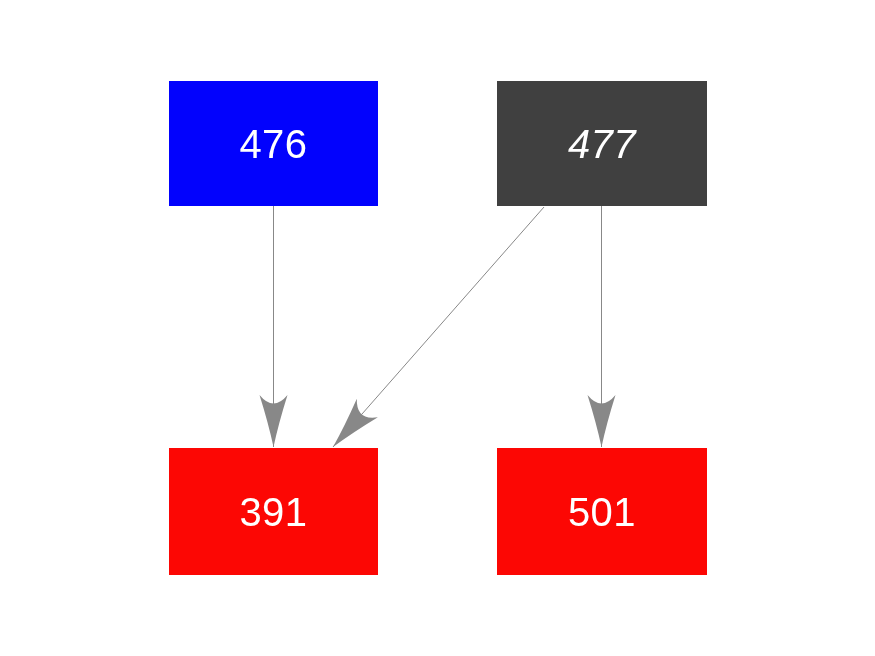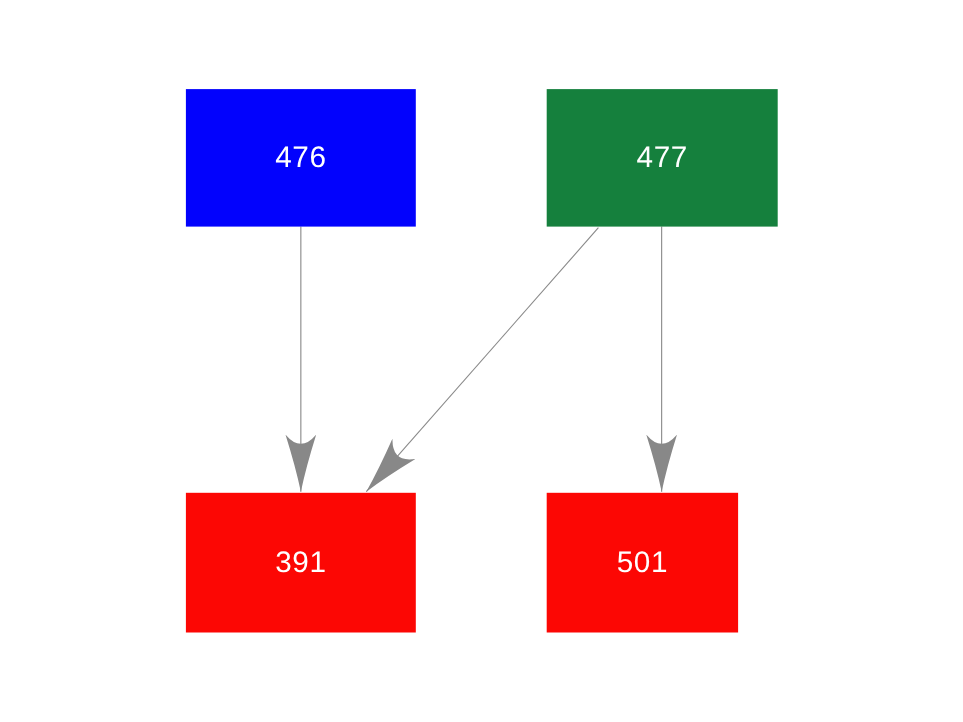--- a/index.html
+++ b/index.html
@@ -23,21 +23,21 @@
     height: 100%;
   }
   .node {
     position: absolute;
     display: flex;
     align-items: center;
     justify-content: center;
     box-sizing: border-box;
   }
   .node-label {
-    font-size: 27px;
+    font-size: 40px;
     line-height: 1;
     letter-spacing: 0.5px;
     user-select: none;
   }
   .edge-line {
     fill: none;
   }
 </style>
 </head>
 <body>
@@ -52,23 +52,23 @@
     <g id="edge-group">
         <line x1="273.5" y1="206" x2="273.5" y2="447" stroke="#888888" stroke-width="1" marker-end="url(#arrowhead)" class="edge-line"></line>
         <line x1="544" y1="207" x2="333" y2="447" stroke="#888888" stroke-width="1" marker-end="url(#arrowhead)" class="edge-line"></line>
         <line x1="601.5" y1="206" x2="601.5" y2="447" stroke="#888888" stroke-width="1" marker-end="url(#arrowhead)" class="edge-line"></line>
       </g>
   </svg>
   <div id="nodes-layer">
       <div class="node" style="left: 169px; top: 81px; width: 209px; height: 125px; background: rgb(2, 2, 253);">
         <span class="node-label" style="color: rgb(255, 255, 255);">476</span>
       </div>
-      <div class="node" style="left: 497px; top: 81px; width: 210px; height: 125px; background: #15803d;">
+      <div class="node" style="left: 497px; top: 81px; width: 210px; height: 125px; background: #404040; font-style: italic;">
         <span class="node-label" style="color: rgb(255, 255, 255);">477</span>
       </div>
       <div class="node" style="left: 169px; top: 448px; width: 209px; height: 127px; background: rgb(252, 7, 4);">
         <span class="node-label" style="color: rgb(255, 255, 255);">391</span>
       </div>
-      <div class="node" style="left: 497px; top: 448px; width: 174px; height: 127px; background: rgb(252, 7, 4);">
+      <div class="node" style="left: 497px; top: 448px; width: 210px; height: 127px; background: rgb(252, 7, 4);">
         <span class="node-label" style="color: rgb(255, 255, 255);">501</span>
       </div>
     </div>
 </div>
 
 </body></html>

